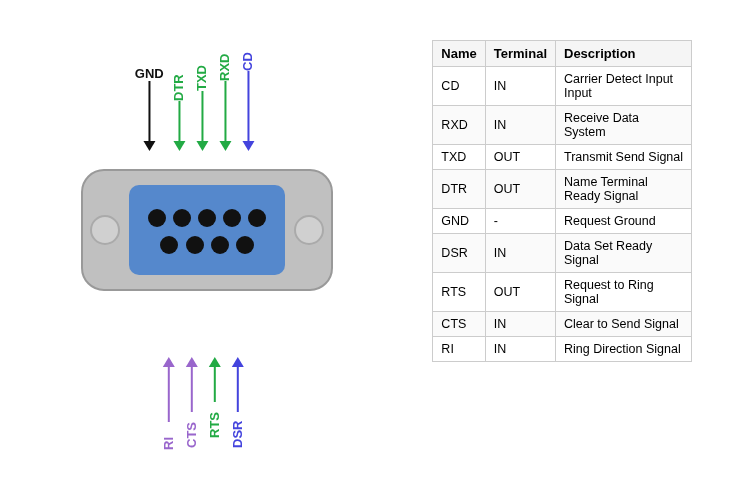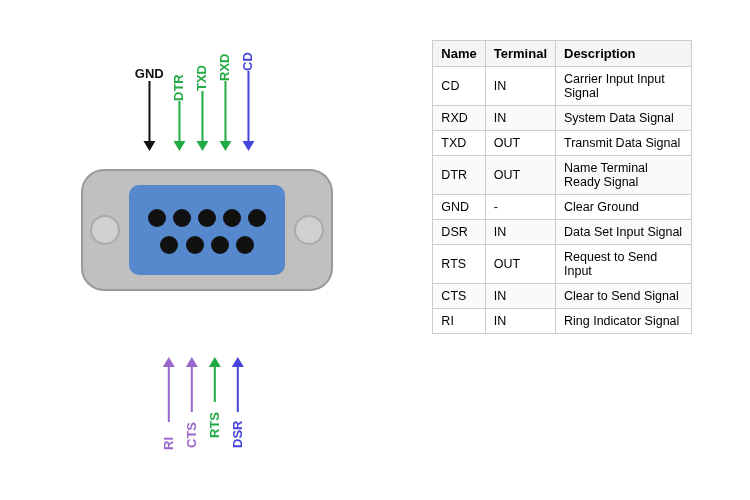--- a/index.html
+++ b/index.html
@@ -193,59 +193,59 @@
         <tr>
           <th>Name</th>
           <th>Terminal</th>
           <th>Description</th>
         </tr>
       </thead>
       <tbody id="table-body">
       <tr>
             <td>CD</td>
             <td>IN</td>
-            <td>Carrier Input Input Signal</td>
+            <td>Carrier Detect Input Input</td>
           </tr>
           <tr>
             <td>RXD</td>
             <td>IN</td>
-            <td>System Data Signal</td>
+            <td>Receive Data System</td>
           </tr>
           <tr>
             <td>TXD</td>
             <td>OUT</td>
-            <td>Transmit Data Signal</td>
+            <td>Transmit Send Signal</td>
           </tr>
           <tr>
             <td>DTR</td>
             <td>OUT</td>
             <td>Name Terminal Ready Signal</td>
           </tr>
           <tr>
             <td>GND</td>
             <td>-</td>
-            <td>Clear Ground</td>
+            <td>Request Ground</td>
           </tr>
           <tr>
             <td>DSR</td>
             <td>IN</td>
-            <td>Data Set Input Signal</td>
+            <td>Data Set Ready Signal</td>
           </tr>
           <tr>
             <td>RTS</td>
             <td>OUT</td>
-            <td>Request to Send Input</td>
+            <td>Request to Ring Signal</td>
           </tr>
           <tr>
             <td>CTS</td>
             <td>IN</td>
             <td>Clear to Send Signal</td>
           </tr>
           <tr>
             <td>RI</td>
             <td>IN</td>
-            <td>Ring Indicator Signal</td>
+            <td>Ring Direction Signal</td>
           </tr>
         </tbody>
     </table>
   </div>
 
 </div>
 
 </body></html>

